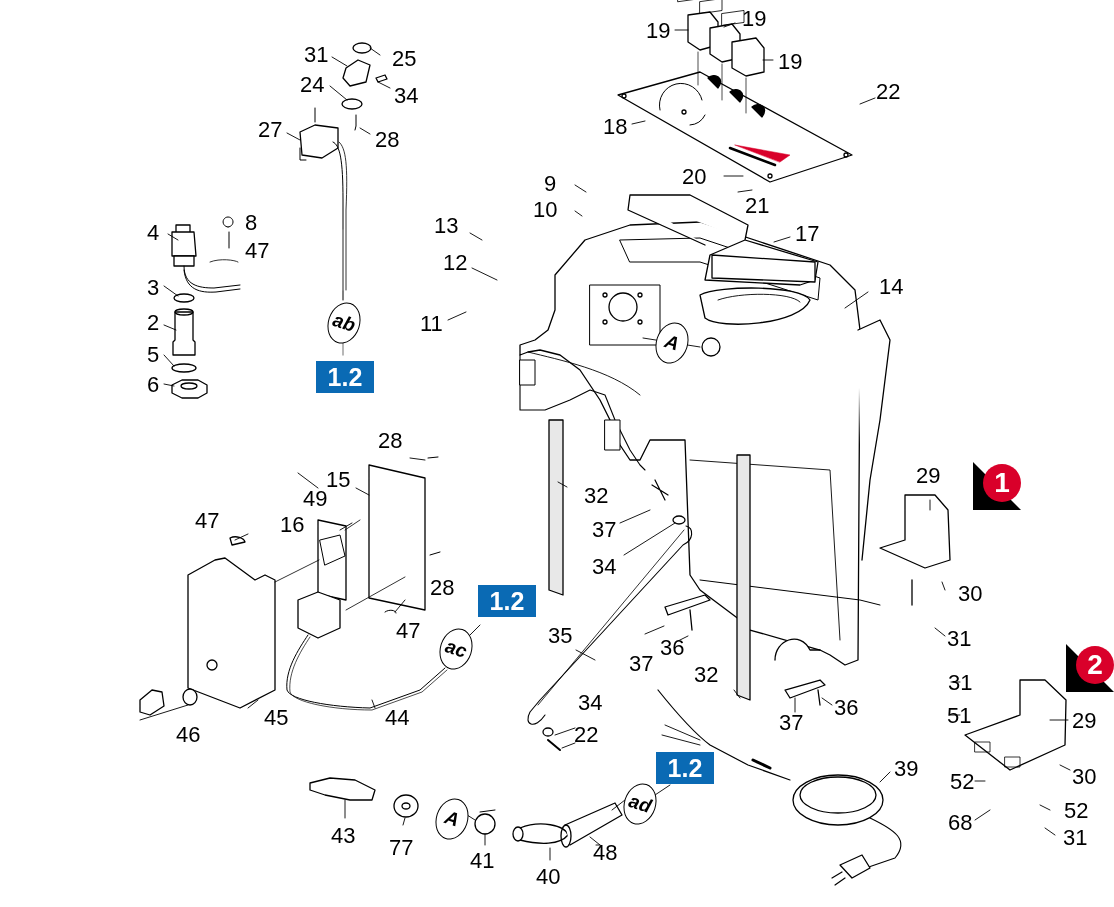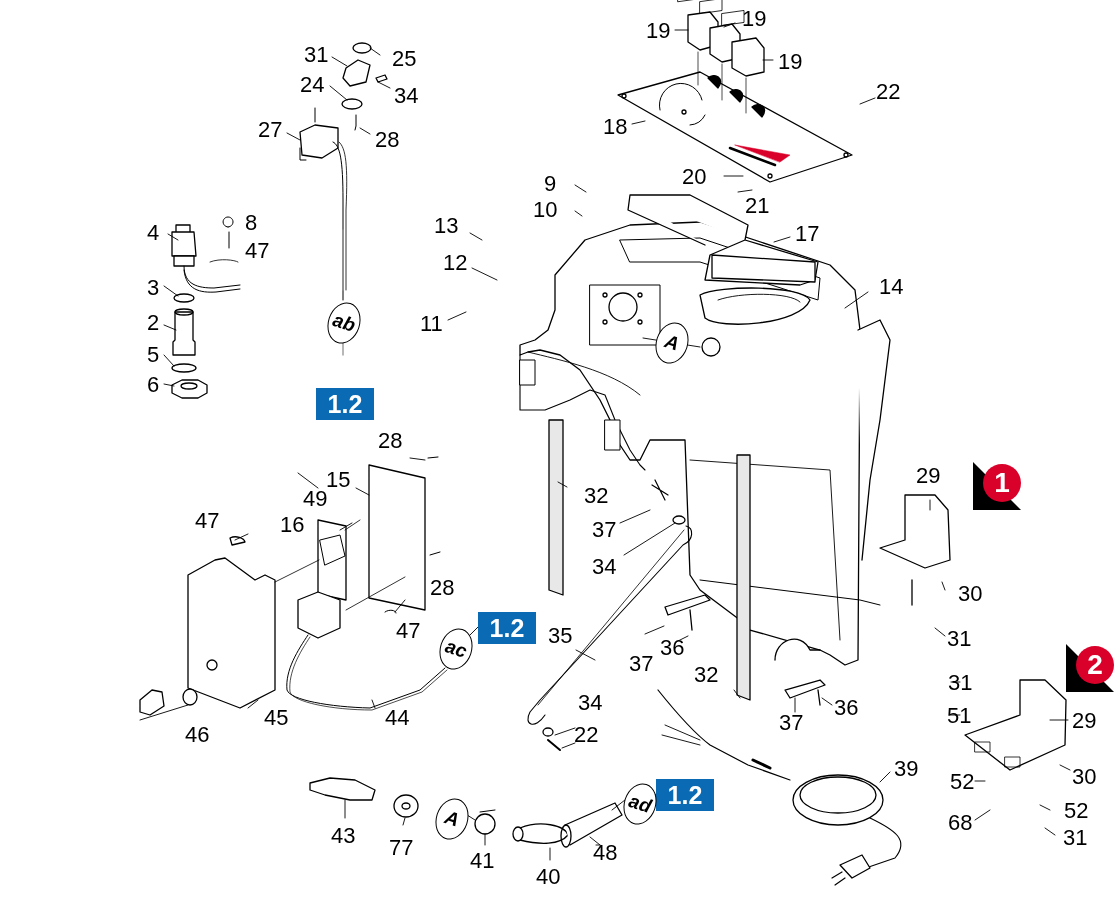--- a/index.html
+++ b/index.html
@@ -1,19 +1,19 @@
 <!DOCTYPE html>
 <html><head>
 <meta charset="utf-8">
 <style>
   html, body { margin: 0; padding: 0; background: #ffffff; }
   body { width: 1114px; height: 907px; position: relative; overflow: hidden; font-family: "Liberation Sans", sans-serif; }
   #canvas { position: absolute; left: 0; top: 0; width: 1114px; height: 907px; }
   .lbl { position: absolute; font-family: "Liberation Sans", sans-serif; font-size: 22px; color: #000; line-height: 1; white-space: nowrap; }
-  .ref { position: absolute; background: #0a6ab4; color: #fff; font-family: "Liberation Sans", sans-serif; font-weight: bold; font-size: 25px; line-height: 32px; width: 58px; height: 32px; text-align: center; margin-top: 27px; }
+  .ref { position: absolute; background: #0a6ab4; color: #fff; font-family: "Liberation Sans", sans-serif; font-weight: bold; font-size: 25px; line-height: 32px; width: 58px; height: 32px; text-align: center; }
   .ellipse-tag { position: absolute; width: 30px; height: 40px; border: 1px solid #000; border-radius: 50%; background: #fff; display: flex; align-items: center; justify-content: center; font-family: "Liberation Sans", sans-serif; font-weight: bold; font-style: italic; font-size: 19px; transform: rotate(18deg); }
   .marker { position: absolute; width: 48px; height: 48px; }
   .marker .num { position: absolute; left: 10px; top: 2px; width: 38px; height: 38px; border-radius: 50%; background: #d9002a; color: #fff; font-weight: bold; font-size: 28px; line-height: 38px; text-align: center; font-family: "Liberation Sans", sans-serif; }
 </style>
 </head>
 <body>
 
 <svg id="canvas" viewBox="0 0 1114 907" xmlns="http://www.w3.org/2000/svg">
   <g fill="none" stroke="#000" stroke-width="1.3" stroke-linejoin="round" stroke-linecap="round">
 
@@ -284,21 +284,21 @@
 <div class="lbl" style="left:834px;top:697px">36</div>
 <div class="lbl" style="left:629px;top:653px">37</div>
 <div class="lbl" style="left:779px;top:712px">37</div>
 <div class="lbl" style="left:894px;top:758px">39</div>
 <div class="lbl" style="left:536px;top:866px">40</div>
 <div class="lbl" style="left:470px;top:850px">41</div>
 <div class="lbl" style="left:389px;top:837px">77</div>
 <div class="lbl" style="left:331px;top:825px">43</div>
 <div class="lbl" style="left:385px;top:707px">44</div>
 <div class="lbl" style="left:264px;top:707px">45</div>
-<div class="lbl" style="left:185px;top:724px">46</div>
+<div class="lbl" style="left:176px;top:724px">46</div>
 <div class="lbl" style="left:195px;top:510px">47</div>
 <div class="lbl" style="left:396px;top:620px">47</div>
 <div class="lbl" style="left:593px;top:842px">48</div>
 <div class="lbl" style="left:303px;top:488px">49</div>
 <div class="lbl" style="left:947px;top:705px">51</div>
 <div class="lbl" style="left:950px;top:771px">52</div>
 <div class="lbl" style="left:1064px;top:800px">52</div>
 <div class="lbl" style="left:948px;top:812px">68</div>
 
 <div class="ref" style="left:316px;top:361px">1.2</div>

